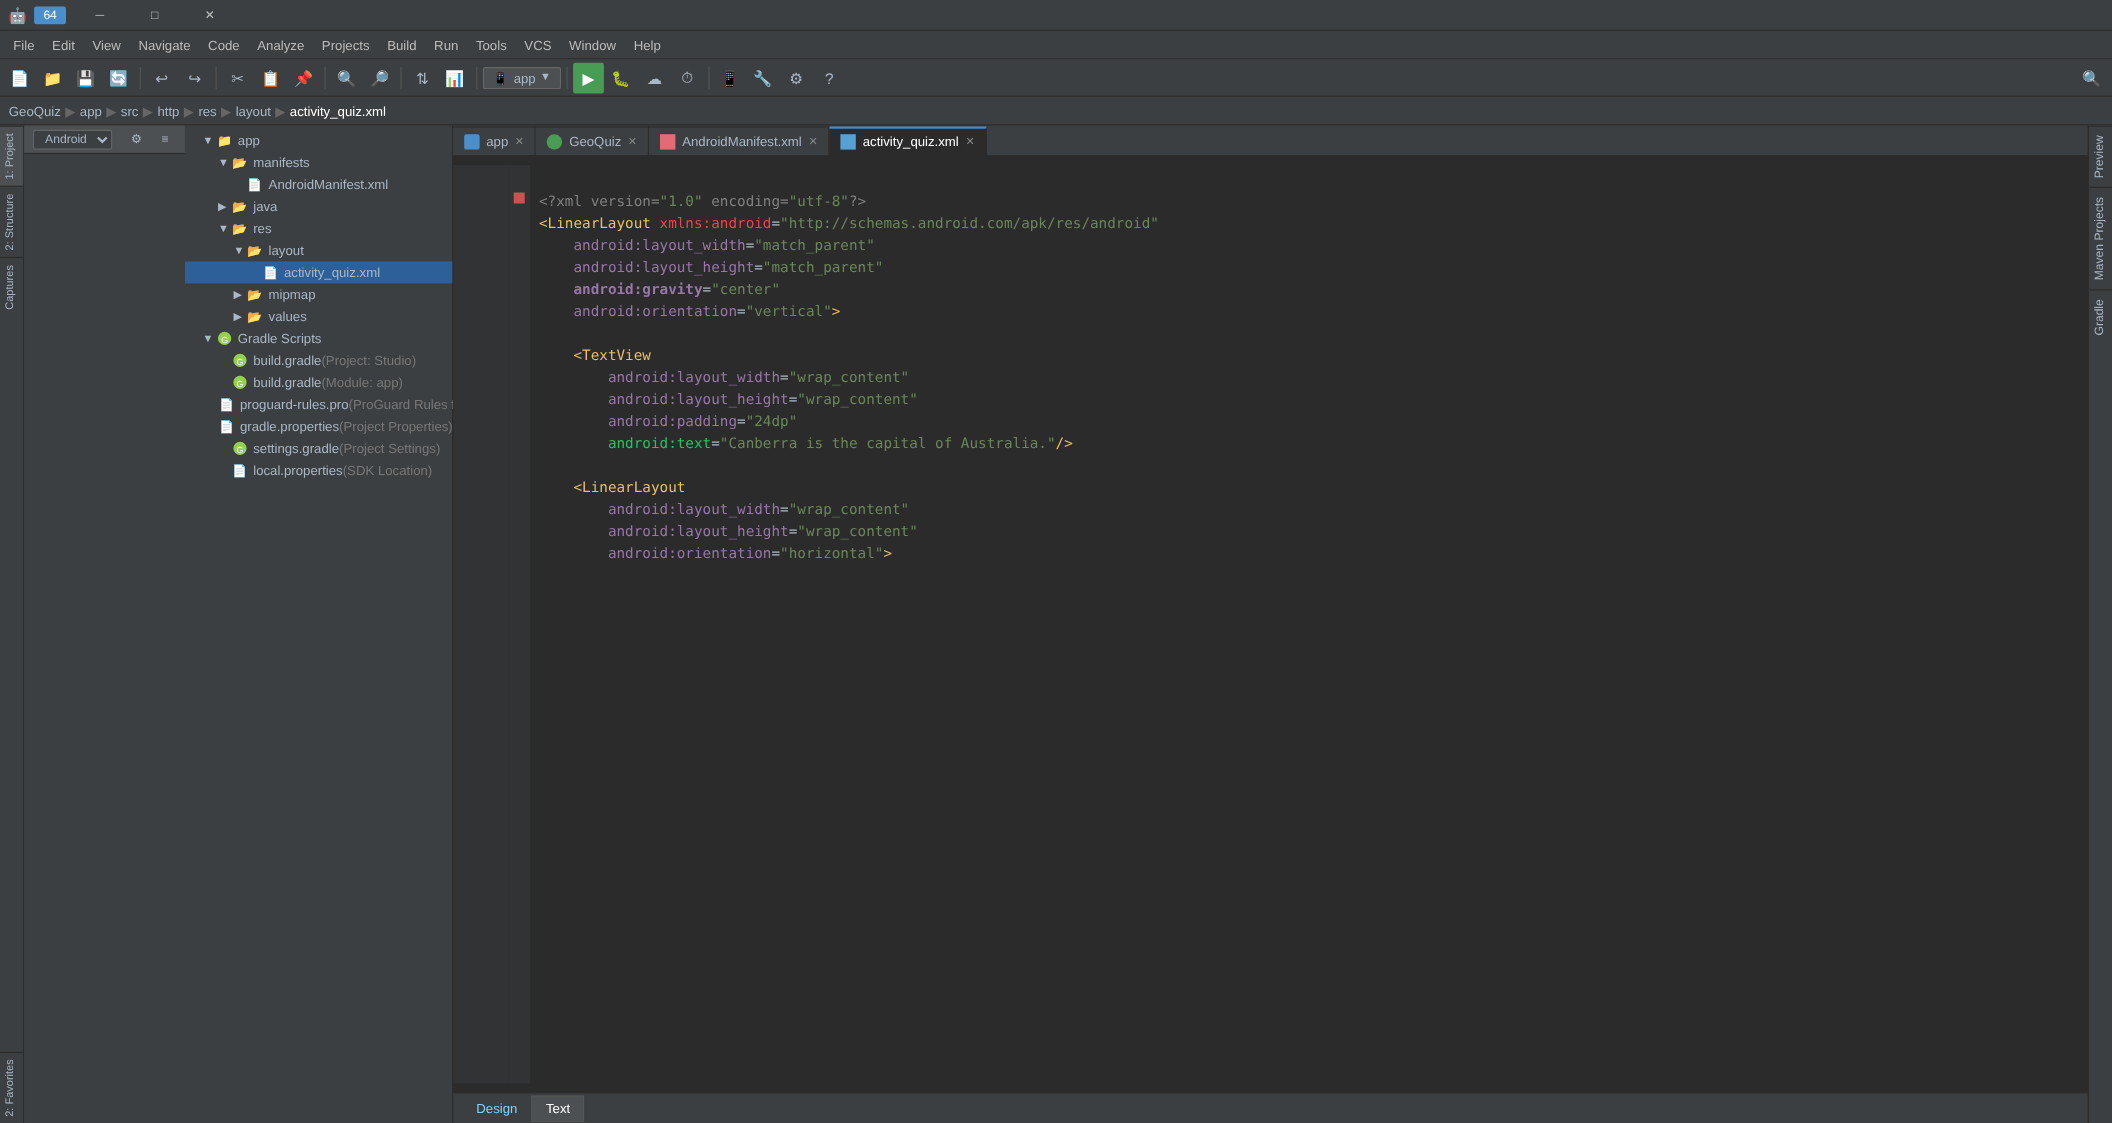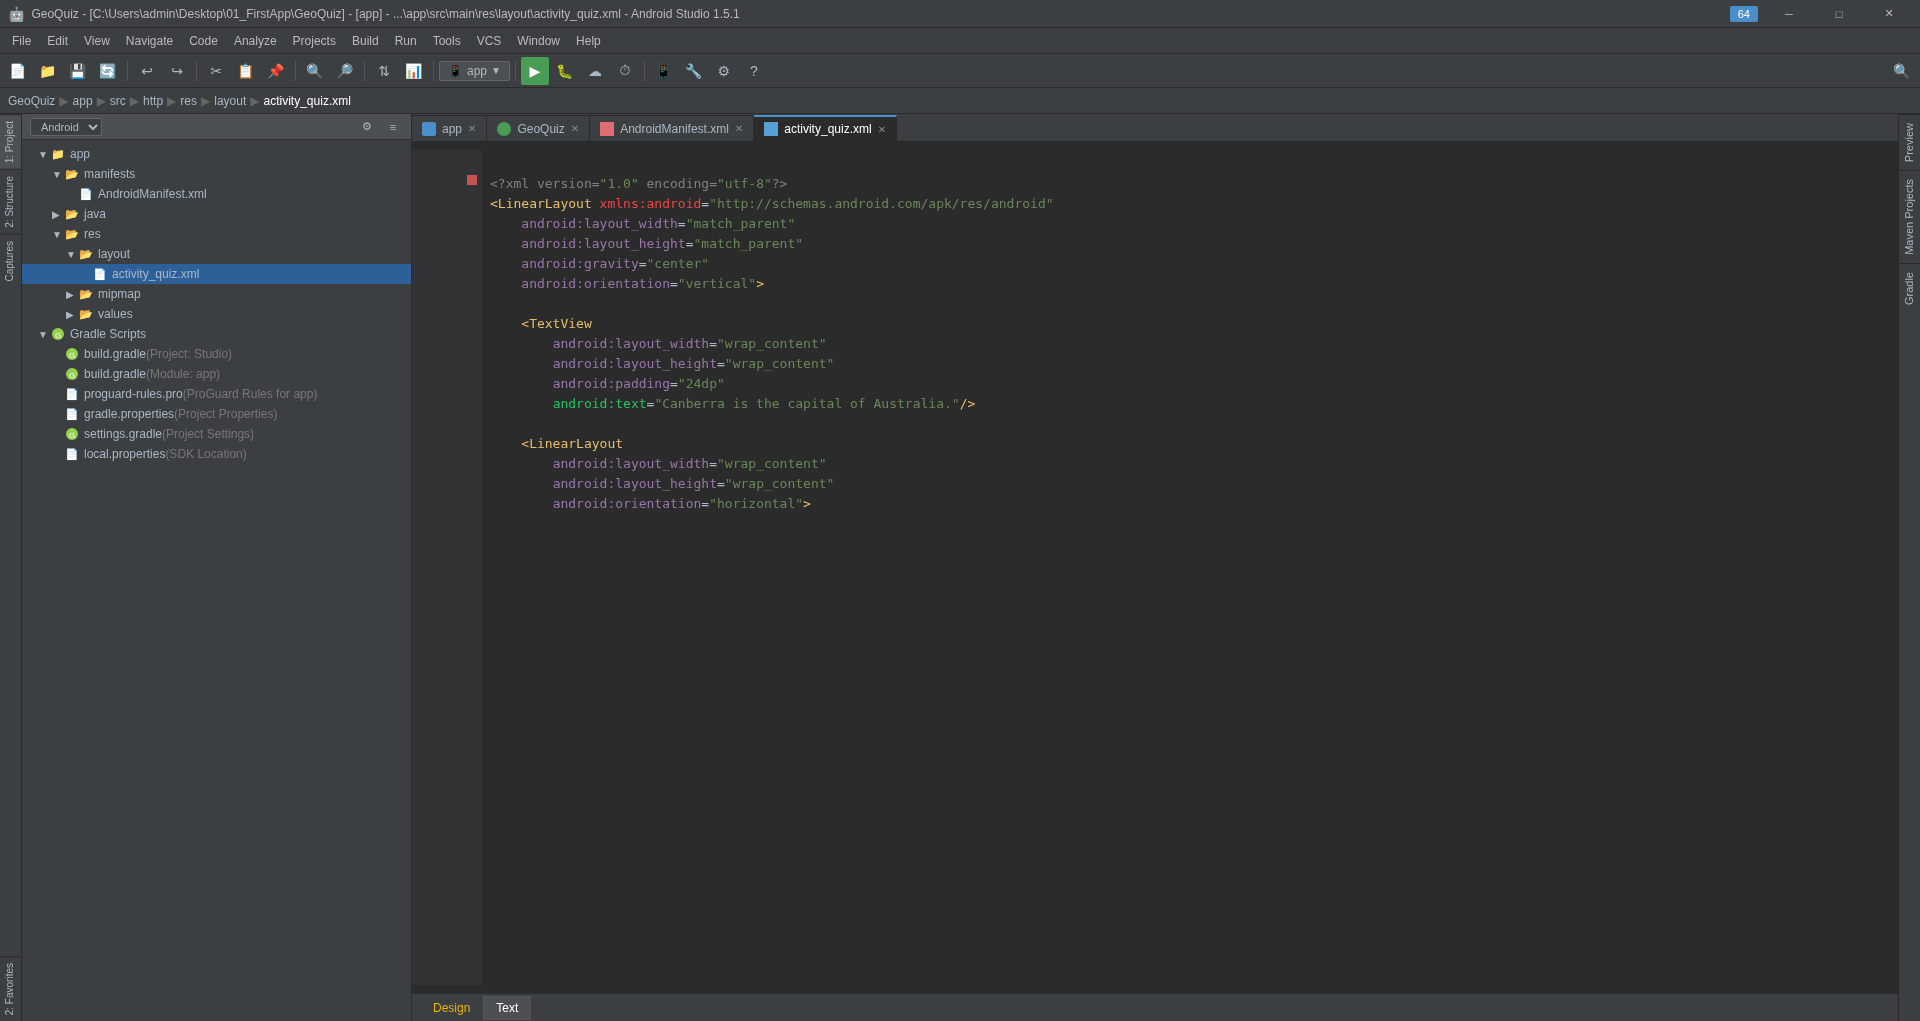--- a/index.html
+++ b/index.html
@@ -77,21 +77,21 @@
     #breadcrumb .bc-item { color: #a9b7c6; cursor: pointer; }
     #breadcrumb .bc-sep { color: #666; }
     #breadcrumb .bc-active { color: #ffffff; }
 
     
     #project-panel {
       width: 390px;
       background: #3c3f41;
       border-right: 1px solid #2b2b2b;
       display: flex;
-      flex-direction: column;
+      flex-direction: row;
     }
     #project-panel-header {
       background: #4c5052;
       height: 26px;
       display: flex;
       align-items: center;
       padding: 0 8px;
       border-bottom: 1px solid #2b2b2b;
       gap: 6px;
     }
@@ -172,21 +172,21 @@
       background: #3c3f41;
       display: flex;
       align-items: center;
       padding: 0 8px;
       border-top: 1px solid #2b2b2b;
     }
     .dt-tab {
       padding: 4px 12px;
       cursor: pointer;
       font-size: 12px;
-      color: #eab308;
+      color: #7dd3fc;
       border: 1px solid transparent;
     }
     .dt-tab.active {
       border: 1px solid #555;
       background: #4c5052;
       color: #ffffff;
     }
     .right-panel-tab {
       writing-mode: vertical-rl;
       transform: rotate(180deg);
@@ -212,21 +212,20 @@
     
     ::-webkit-scrollbar { width: 8px; height: 8px; }
     ::-webkit-scrollbar-track { background: #3c3f41; }
     ::-webkit-scrollbar-thumb { background: #555; border-radius: 4px; }
   </style>
 </head>
 <body>
 
 <div id="title-bar">
   <span style="margin-right:6px; font-size:14px;">🤖</span>
-  <span class="title-text">GeoQuiz - [C:\Users\admin\Desktop\01_FirstApp\GeoQuiz] - [app] - ...\app\src\main\res\layout\activity_quiz.xml - Android Studio 1.5.1</span>
   <div class="cpu-badge">64</div>
   <div class="window-controls">
     <div class="win-btn">─</div>
     <div class="win-btn">□</div>
     <div class="win-btn win-close">✕</div>
   </div>
 </div>
 
 <div id="menu-bar">
   <div class="menu-item">File</div>
@@ -481,21 +480,21 @@
           <div style="height:20px; display:flex; align-items:center; justify-content:center; margin-top:20px;">
             <div style="width:10px;height:10px;background:#c75450;border-radius:50;"></div>
           </div>
         </div>
 
         <div style="flex:1; padding: 4px 8px; font-family: Consolas, monospace; font-size:13px; color:#a9b7c6; line-height:20px; white-space:pre;">
 <span style="color:#808080;">&lt;?xml version=<span style="color:#6a8759;">"1.0"</span> encoding=<span style="color:#6a8759;">"utf-8"</span>?&gt;</span>
 <span style="color:#e8bf6a;">&lt;LinearLayout</span> <span style="color:#ef4444;">xmlns:android</span>=<span style="color:#6a8759;">"http://schemas.android.com/apk/res/android"</span>
     <span style="color:#9876aa;">android:layout_width</span>=<span style="color:#6a8759;">"match_parent"</span>
     <span style="color:#9876aa;">android:layout_height</span>=<span style="color:#6a8759;">"match_parent"</span>
-    <span style="color:#9876aa;">android:gravity</span>=<span style="color:#6a8759;">"center"</span>
+    <span style="color:#9876aa;font-weight:bold;">android:gravity</span>=<span style="color:#6a8759;">"center"</span>
     <span style="color:#9876aa;">android:orientation</span>=<span style="color:#6a8759;">"vertical"</span><span style="color:#e8bf6a;">&gt;</span>
 
     <span style="color:#e8bf6a;margin-top:36px;">&lt;TextView</span>
         <span style="color:#9876aa;">android:layout_width</span>=<span style="color:#6a8759;">"wrap_content"</span>
         <span style="color:#9876aa;">android:layout_height</span>=<span style="color:#6a8759;">"wrap_content"</span>
         <span style="color:#9876aa;">android:padding</span>=<span style="color:#6a8759;">"24dp"</span>
         <span style="color:#22c55e;">android:text</span>=<span style="color:#6a8759;">"Canberra is the capital of Australia."</span><span style="color:#e8bf6a;">/&gt;</span>
 
     <span style="color:#e8bf6a;">&lt;LinearLayout</span>
         <span style="color:#9876aa;">android:layout_width</span>=<span style="color:#6a8759;">"wrap_content"</span>

